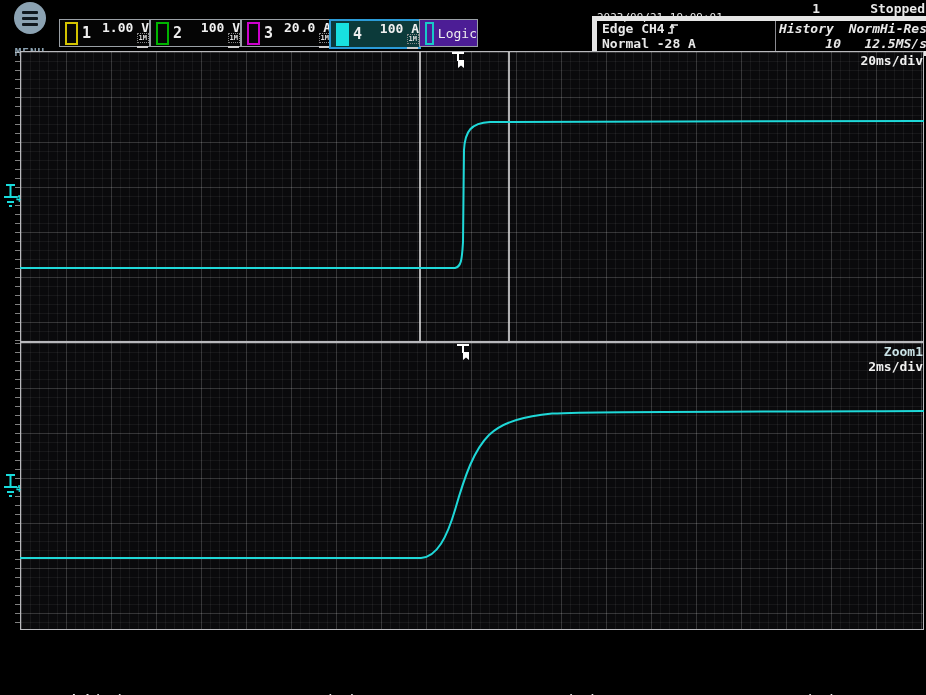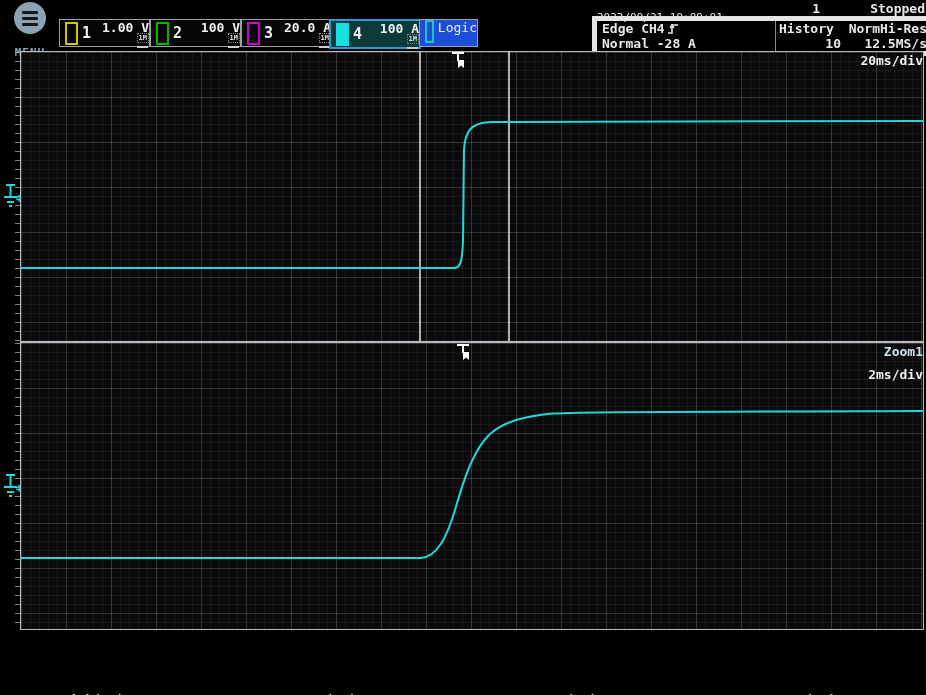--- a/index.html
+++ b/index.html
@@ -18,33 +18,33 @@
   .chbox.selected{background:#0c3a3a;border:2px solid #2b9bd7;}
   .chbar{width:9px;height:19px;margin:0 4px 0 5px;border:2px solid;background:transparent;}
   .chbar.filled{background:#18e0e0;border-color:#18e0e0;}
   .chnum{font-size:15px;font-weight:bold;color:#eee;}
   .chright{flex:1;display:flex;flex-direction:column;align-items:flex-end;line-height:11px;}
   .chval{font-size:13px;font-weight:bold;color:#f0f0f0;white-space:pre;}
   .chicons{display:flex;gap:3px;align-items:center;height:11px;flex-direction:column;}
   .imp{font-size:7px;font-weight:bold;color:#ddd;border:1px dotted #888;padding:0 1px;line-height:8px;}
   .probe{width:9px;height:9px;border:1px solid #ccc;position:relative;overflow:hidden;}
   .probe:after{content:"";position:absolute;left:-2px;top:3px;width:14px;height:1px;background:#ccc;transform:rotate(38deg);}
-  #logic-box{left:419px;top:19px;width:57px;height:26px;border:1px solid #9aa0a6;display:flex;align-items:flex-start;background:#1d4ed8;}
+  #logic-box{left:419px;top:19px;width:57px;height:26px;border:1px solid #9aa0a6;display:flex;align-items:center;background:#4c1d95;}
   #logic-box .chbar{border-color:#18c8c8;}
   #logic-label{font-size:13px;color:#eee;}
 
   
   #datetime{left:597px;top:11px;font-size:11px;font-weight:normal;}
   #acq-count{left:790px;top:1px;width:30px;text-align:right;font-size:13px;font-weight:bold;}
   #run-state{left:840px;top:1px;width:85px;text-align:right;font-size:13px;font-weight:bold;}
   #info-box{left:592px;top:16px;width:333px;height:30px;border:5px solid #e5e5e5;display:flex;}
   #trig-cell{width:173px;border-right:1px solid #8a8a90;padding:0 0 0 5px;font-size:13px;font-weight:bold;line-height:15px;}
   #trig-line1{display:flex;align-items:center;gap:2px;}
   #hist-cell{flex:1;font-size:13px;font-weight:bold;line-height:15px;display:flex;flex-direction:column;padding:0 3px;}
-  .hrow{display:flex;justify-content:space-between;}
+  .hrow{display:flex;justify-content:space-between;font-style:italic;}
   .hcol-l{width:62px;}
   .hcol-l.r{text-align:right;}
   .hcol-r{flex:1;text-align:right;}
 
   
   .grat{left:20px;width:904px;background:#0a0a0c;border:1px solid #b9b9bd;box-sizing:border-box;
     background-image:
       repeating-linear-gradient(to right, rgba(255,255,255,0.13) 0 1px, transparent 1px 45px),
       repeating-linear-gradient(to bottom, rgba(255,255,255,0.13) 0 1px, transparent 1px 45px),
       repeating-linear-gradient(to right, rgba(255,255,255,0.055) 0 1px, transparent 1px 9px),
@@ -52,21 +52,21 @@
   #grat-main{top:51px;height:291px;}
   #grat-zoom{top:342px;height:288px;}
   .lticks{left:15px;width:5px;background:
       repeating-linear-gradient(to bottom, rgba(255,255,255,0.5) 0 1px, transparent 1px 9px);}
   #lticks-main{top:52px;height:289px;}
   #lticks-zoom{top:343px;height:286px;}
 
   .divlabel{right:3px;text-align:left;font-size:13px;font-weight:bold;color:#f0f0f0;}
   #tb-main{top:53px;}
   #zoom-name{top:344px;color:#c9e2e6;}
-  #tb-zoom{top:359px;margin-top:8px;}
+  #tb-zoom{top:359px;}
 
   #overlay{left:0;top:0;pointer-events:none;}
 
   
   .meas-col{font-size:13px;font-weight:bold;line-height:15px;white-space:pre;}
   .meas-row{display:flex;}
   .meas-label{display:inline-block;}
   #mcol1{left:62px;top:662px;}  #mcol1 .meas-label{width:66px;}
   #mcol2{left:302px;top:662px;} #mcol2 .meas-label{width:62px;}
   #mcol3{left:527px;top:662px;} #mcol3 .meas-label{width:80px;}

